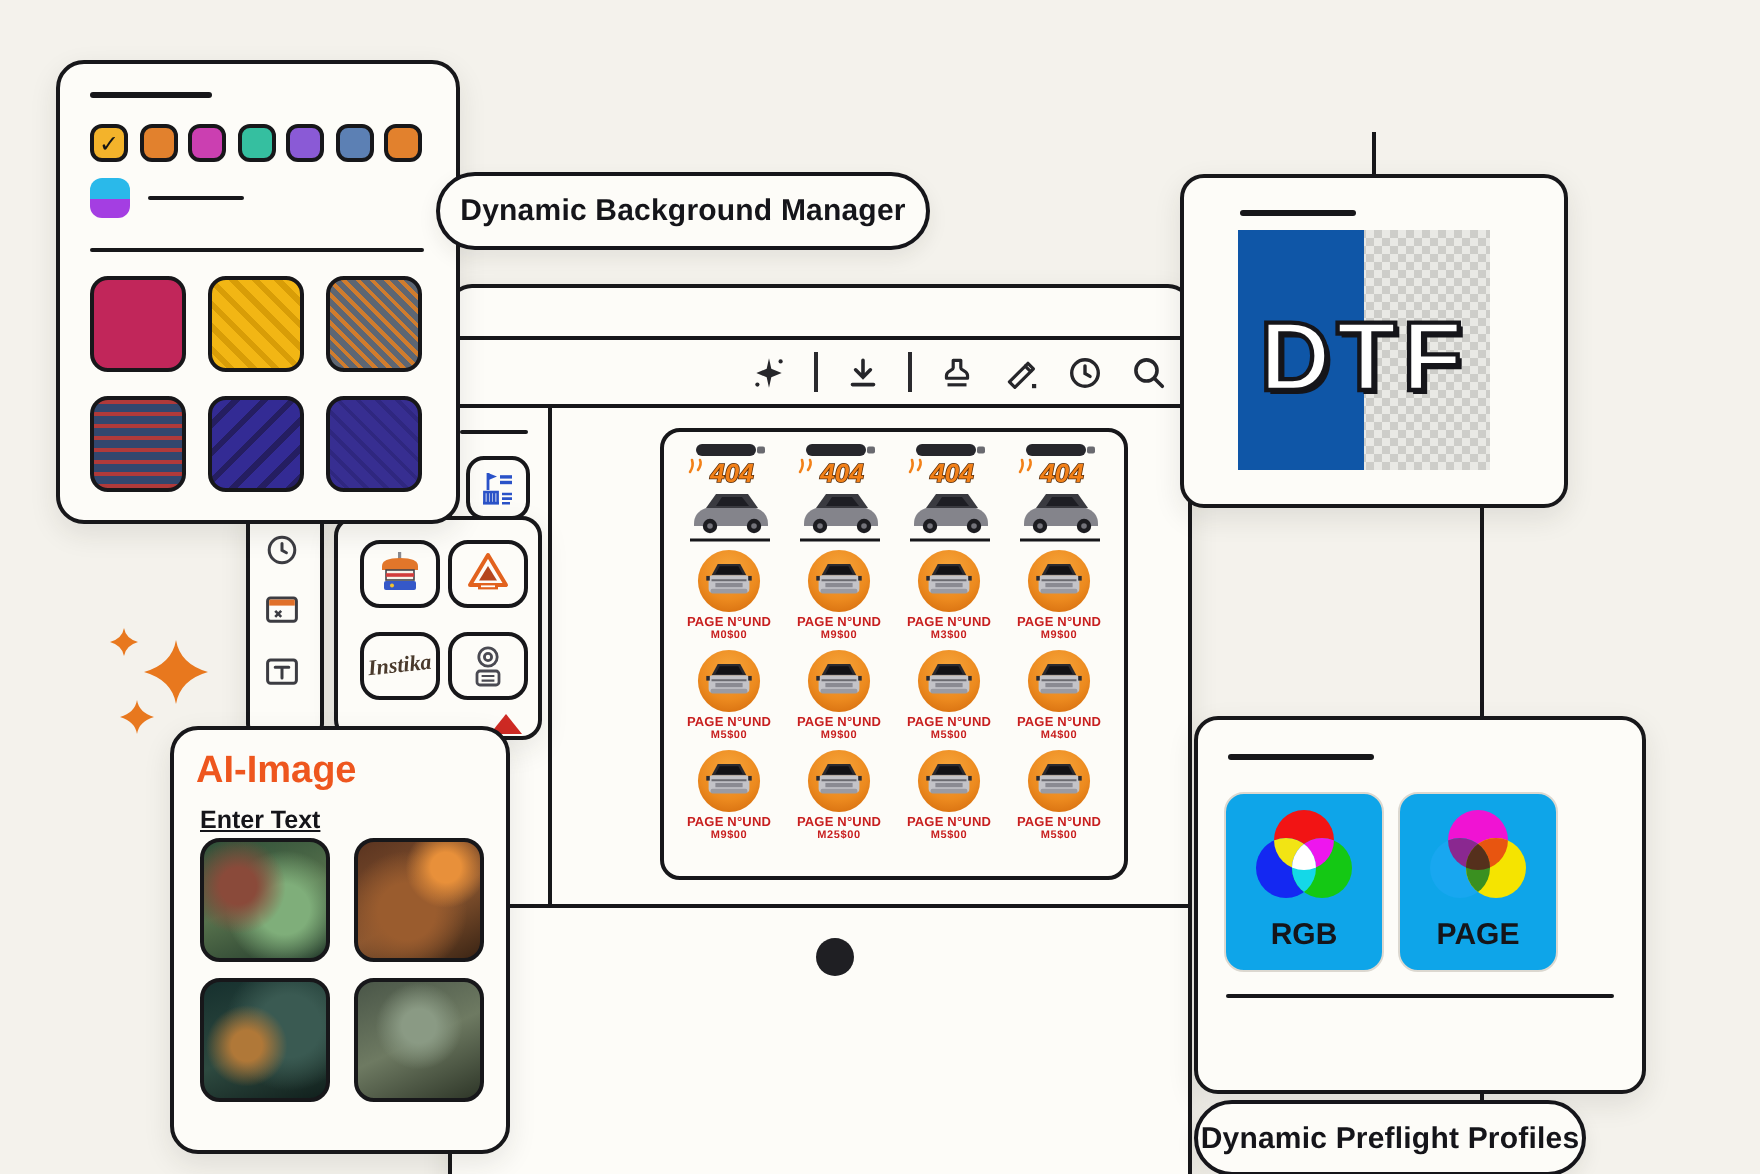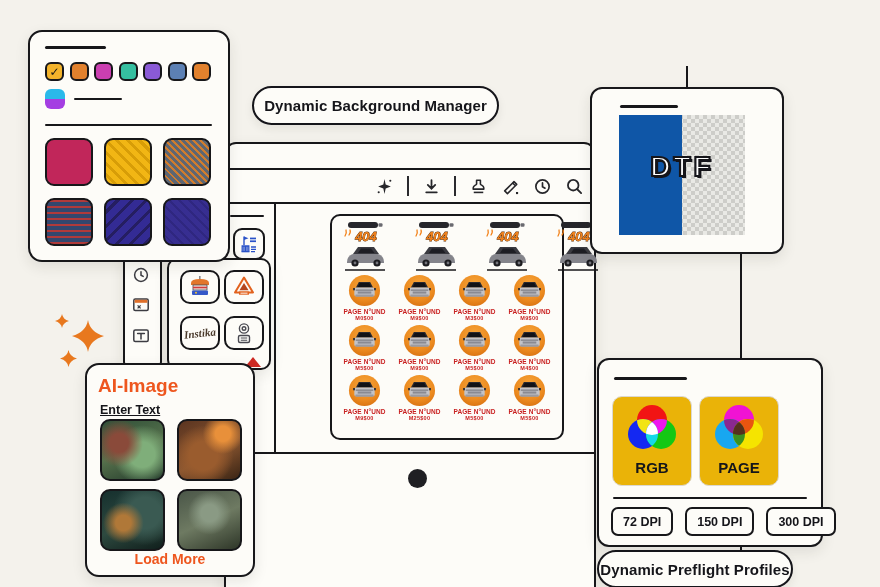--- a/index.html
+++ b/index.html
@@ -14,34 +14,34 @@
   .chip-row{position:absolute;display:flex;gap:5.5px;}
   .chip{width:19px;height:19px;border:2px solid #17171a;border-radius:6px;box-sizing:border-box;display:flex;align-items:center;justify-content:center;}
   .chip-check{font-size:12px;font-weight:700;color:#151515;line-height:1;}
   .swatch-grid{position:absolute;display:grid;grid-template-columns:repeat(3,48px);grid-auto-rows:48px;gap:12px 11px;}
   .swatch{border:2px solid #17171a;border-radius:9px;box-sizing:border-box;}
   
   .toolbar{position:absolute;display:flex;align-items:center;gap:13px;}
   .tb-sep{width:2px;height:20px;background:#2a2a2e;}
   .tb-ic{width:19px;height:19px;}
   
-  .car-row{position:absolute;display:flex;gap:16px;}
+  .car-row{position:absolute;display:flex;}
   .car-cell{width:55px;display:flex;justify-content:center;}
   .badge-grid{position:absolute;display:grid;grid-template-columns:repeat(4,55px);grid-auto-rows:50px;}
   .badge-cell{display:flex;flex-direction:column;align-items:center;}
   .badge-caption{font-size:6.5px;font-weight:700;color:#c81f1f;margin-top:1px;letter-spacing:.1px;white-space:nowrap;}
   .badge-price{font-size:5.5px;font-weight:700;color:#c81f1f;letter-spacing:.3px;}
   
   .sticker-btn{position:absolute;width:40px;height:34px;background:#fdfcf8;border:2px solid #17171a;border-radius:10px;box-sizing:border-box;display:flex;align-items:center;justify-content:center;overflow:hidden;}
   .instika{font-family:"Liberation Serif","DejaVu Serif",serif;font-style:italic;font-weight:700;font-size:11px;color:#4a3a2c;transform:rotate(-6deg);}
   
   .checker{background-image:repeating-conic-gradient(#cdcdc9 0% 25%, #e9e9e5 0% 50%);background-size:8px 8px;}
-  .dtf-word{position:absolute;width:100%;text-align:center;font-weight:800;font-size:28px;letter-spacing:3px;color:#fff;-webkit-text-stroke:2.2px #15151a;text-shadow:2px 2px 0 #15151a;}
+  .dtf-word{position:absolute;width:100%;text-align:center;font-weight:800;font-size:49px;letter-spacing:3px;color:#fff;-webkit-text-stroke:2.2px #15151a;text-shadow:2px 2px 0 #15151a;}
   
-  .mode-card{position:absolute;width:78px;height:88px;background:#eab308;border:1.5px solid #dcd8d0;border-radius:10px;display:flex;flex-direction:column;align-items:center;}
+  .mode-card{position:absolute;width:78px;height:88px;background:#0ea5e9;border:1.5px solid #dcd8d0;border-radius:10px;display:flex;flex-direction:column;align-items:center;}
   .mode-label{font-size:15px;font-weight:600;color:#15151a;margin-top:2px;}
   .dpi-row{position:absolute;display:flex;gap:12px;}
   .dpi-btn{height:25px;padding:0 10px;display:flex;align-items:center;justify-content:center;background:#fdfcf8;border:2px solid #17171a;border-radius:7px;font-size:12.5px;font-weight:700;color:#15151a;white-space:nowrap;}
   
   .ai-title{position:absolute;font-size:19px;font-weight:800;color:#ee561e;}
   .ai-sub{position:absolute;font-size:12.5px;font-weight:600;color:#15151a;}
   .thumb-grid{position:absolute;display:grid;grid-template-columns:repeat(2,65px);grid-auto-rows:62px;gap:8px 12px;}
   .ai-thumb{border:2px solid #17171a;border-radius:10px;box-sizing:border-box;}
   .ai-load{position:absolute;width:100%;text-align:center;font-size:14px;font-weight:800;color:#ee561e;}
   .tri-red{position:absolute;width:0;height:0;border-left:8px solid transparent;border-right:8px solid transparent;border-bottom:10px solid #ce2a24;}
@@ -519,28 +519,20 @@
           </g>
         <g clip-path="url(#cA)">
             <g clip-path="url(#cB)">
               <circle cx="41" cy="31" r="15" fill="#55301c"></circle>
             </g>
           </g>
       </svg>
       <div class="mode-label">PAGE</div>
     </div>
     <div class="hline" style="left:14px;top:137px;width:194px;height:2px;"></div>
-    <div class="dpi-row" style="left:12px;top:147px;">
-
-        <div class="dpi-btn">72 DPI</div>
-
-        <div class="dpi-btn">150 DPI</div>
-
-        <div class="dpi-btn">300 DPI</div>
-      </div>
   </div>
 
   <div class="panel" style="left:123px;top:250px;width:35px;height:116px;border-radius:8px;">
     <svg class="abs" style="left:7px;top:14px;" width="18" height="18" viewBox="0 0 18 18" fill="none" stroke="#3c3c42" stroke-width="1.5" stroke-linecap="round">
         <circle cx="9" cy="9" r="6.4"></circle>
         <path d="M9 5.8 v3.4 l2.2 1.2"></path>
       </svg>
     <svg class="abs" style="left:7px;top:44px;" width="18" height="18" viewBox="0 0 18 18">
         <rect x="1.8" y="3" width="14.4" height="11.6" rx="1.5" fill="none" stroke="#3c3c42" stroke-width="1.5"></rect>
         <rect x="2.6" y="3.8" width="12.8" height="3" fill="#e0702a"></rect>
@@ -642,24 +634,23 @@
     <div class="thumb-grid" style="left:13px;top:54px;">
 
         <div class="ai-thumb" style="background: radial-gradient(circle at 28% 38%, rgb(138, 74, 58) 0px, rgb(138, 74, 58) 16%, rgba(0, 0, 0, 0) 42%), radial-gradient(circle at 66% 58%, rgb(127, 174, 122) 0px, rgb(127, 174, 122) 24%, rgba(0, 0, 0, 0) 56%), linear-gradient(160deg, rgb(47, 79, 56), rgb(86, 113, 76) 50%, rgb(36, 59, 44));"></div>
 
         <div class="ai-thumb" style="background: radial-gradient(circle at 72% 22%, rgb(232, 144, 58) 0px, rgb(232, 144, 58) 12%, rgba(0, 0, 0, 0) 32%), radial-gradient(circle at 40% 60%, rgb(154, 92, 46) 0px, rgb(154, 92, 46) 28%, rgba(0, 0, 0, 0) 60%), linear-gradient(150deg, rgb(90, 52, 32), rgb(138, 86, 48) 55%, rgb(58, 36, 20));"></div>
 
         <div class="ai-thumb" style="background: radial-gradient(circle at 35% 55%, rgb(176, 120, 56) 0px, rgb(176, 120, 56) 15%, rgba(0, 0, 0, 0) 40%), radial-gradient(circle at 70% 38%, rgb(58, 90, 82) 0px, rgb(58, 90, 82) 28%, rgba(0, 0, 0, 0) 58%), linear-gradient(160deg, rgb(22, 48, 46), rgb(46, 74, 64) 55%, rgb(16, 31, 28));"></div>
 
         <div class="ai-thumb" style="background: radial-gradient(circle at 50% 38%, rgb(138, 154, 132) 0px, rgb(138, 154, 132) 18%, rgba(0, 0, 0, 0) 46%), linear-gradient(155deg, rgb(74, 86, 72), rgb(110, 122, 98) 50%, rgb(46, 54, 40));"></div>
       </div>
-    <div class="ai-load" style="top:186px;">Load More</div>
   </div>
 
-  <div class="pill" style="left:252px;top:86px;width:243px;height:35px;">Dynamic Background Manager</div>
+  <div class="pill" style="left:218px;top:86px;width:243px;height:35px;">Dynamic Background Manager</div>
   <div class="pill" style="left:597px;top:550px;width:192px;height:34px;">Dynamic Preflight Profiles</div>
 
   <svg class="abs" style="left:72px;top:320px;" width="32" height="32" viewBox="0 0 32 32">
       <path d="M16 0 Q18 12 32 16 Q18 20 16 32 Q14 20 0 16 Q14 12 16 0" fill="#e8781e"></path>
     </svg>
   <svg class="abs" style="left:55px;top:314px;" width="14" height="14" viewBox="0 0 32 32">
       <path d="M16 0 Q18 12 32 16 Q18 20 16 32 Q14 20 0 16 Q14 12 16 0" fill="#e8781e"></path>
     </svg>
   <svg class="abs" style="left:60px;top:350px;" width="17" height="17" viewBox="0 0 32 32">
       <path d="M16 0 Q18 12 32 16 Q18 20 16 32 Q14 20 0 16 Q14 12 16 0" fill="#e8781e"></path>

